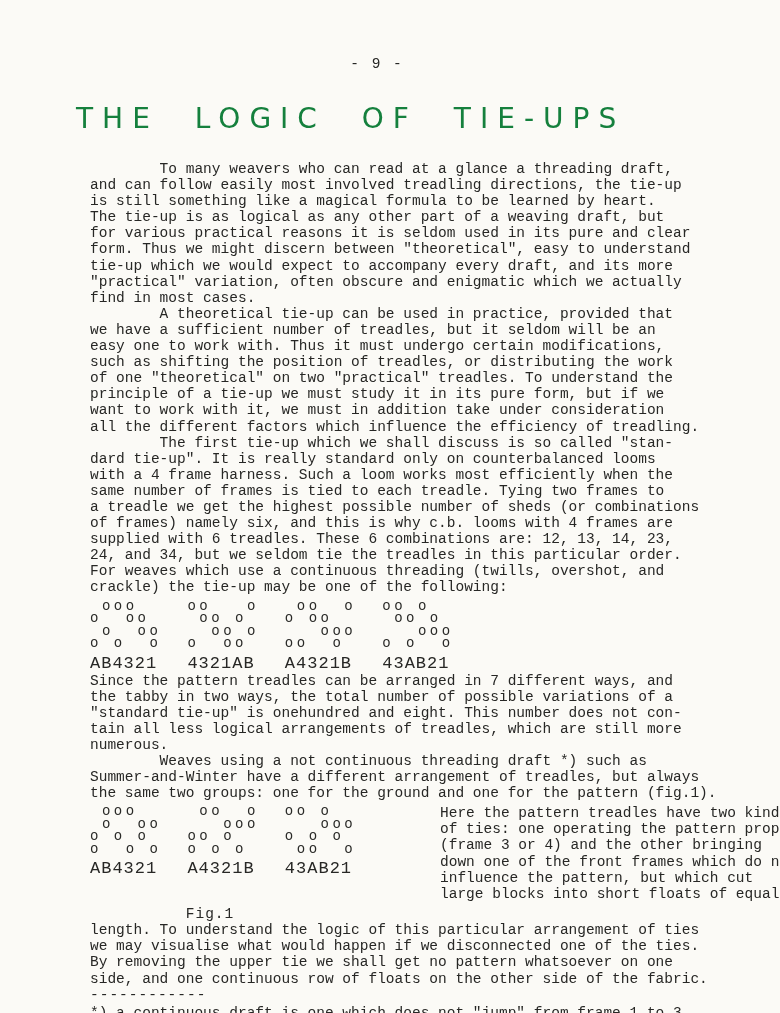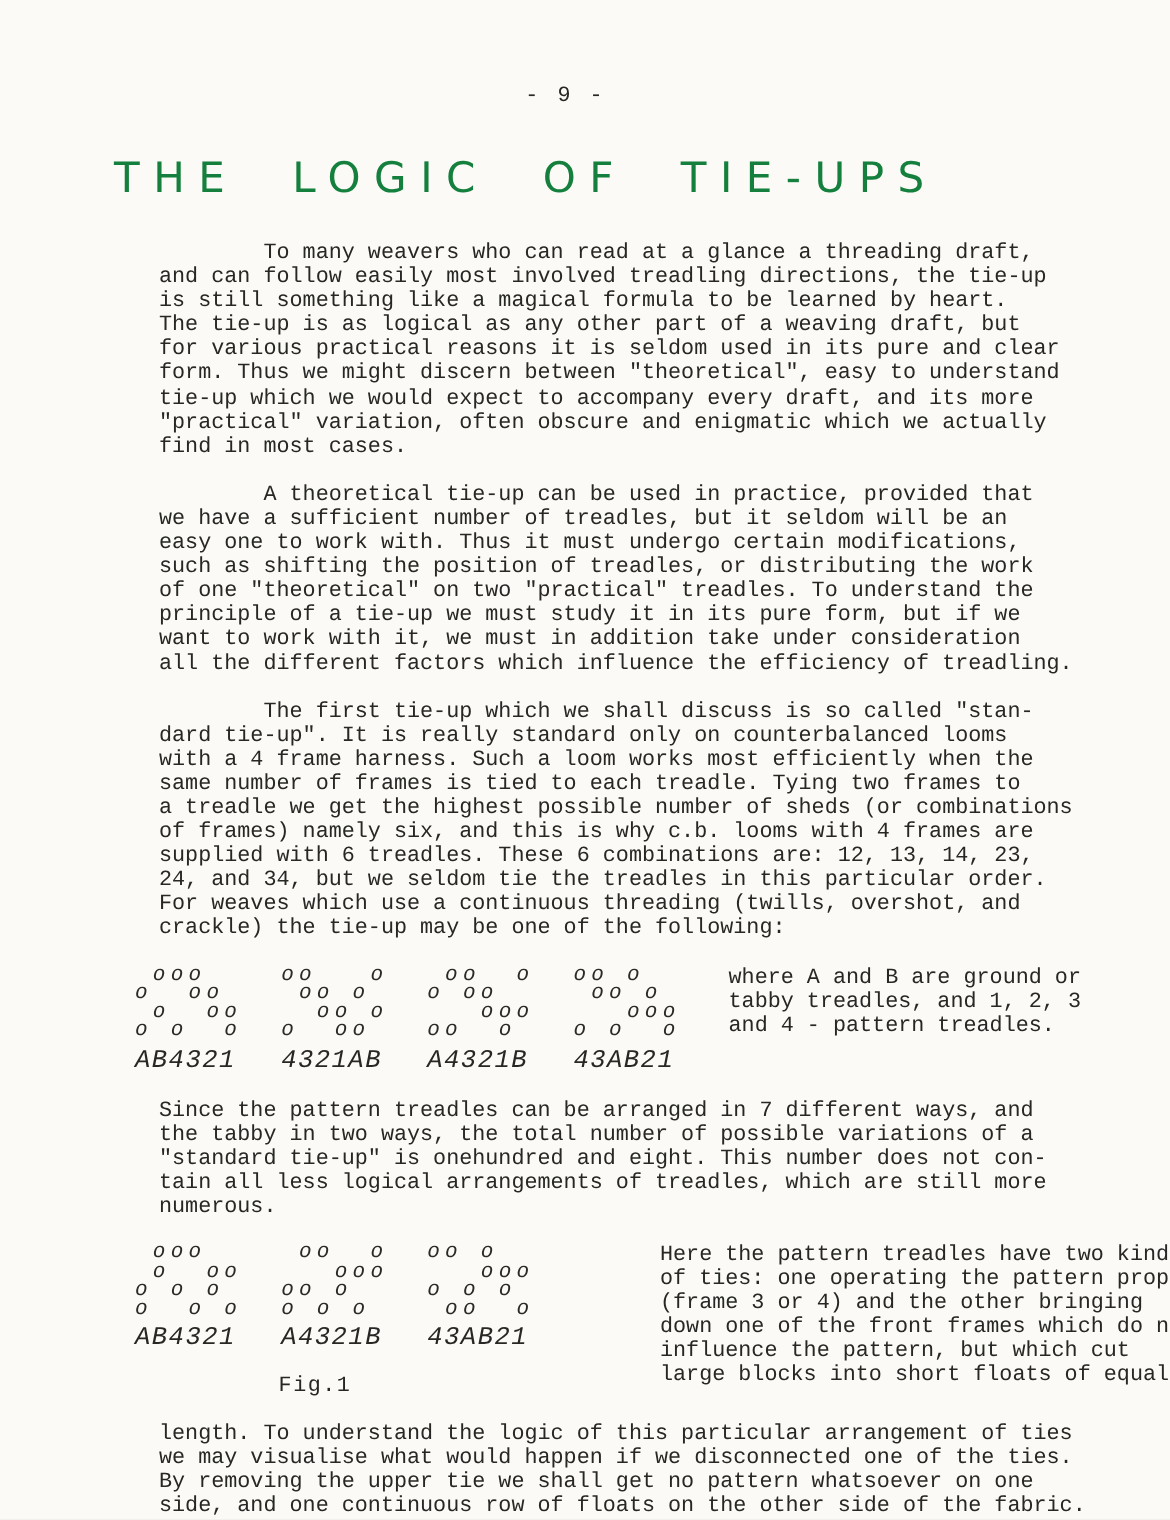--- a/index.html
+++ b/index.html
@@ -12,37 +12,37 @@
   .page-number{
     text-align:center;font-size:14.5px;letter-spacing:2px;margin:0 60px 30px 0;
   }
   .title{
     font-family:"DejaVu Sans","Liberation Sans",sans-serif;
     font-weight:400;font-size:28px;color:#15803d;
     letter-spacing:9px;word-spacing:18px;white-space:nowrap;
     margin:14px 0 26px -14px;
   }
   pre.para{
-    margin:16px;font-size:14.5px;line-height:16.1px;white-space:pre;
+    margin:0;font-size:14.5px;line-height:16.1px;white-space:pre;
     font-family:inherit;color:#272725;
   }
   .tieup-row{display:flex;align-items:flex-start;margin:4px 0 0 0;}
-  .diagram-group{display:flex;gap:26px;font-style:italic;}
+  .diagram-group{display:flex;gap:26px;}
   .diagram{text-align:left;}
   pre.grid{
     margin:0;font-size:14px;line-height:12.5px;letter-spacing:3.5px;
     white-space:pre;font-family:inherit;color:#2a2a28;
   }
   .dlabel{font-size:17px;margin-top:4px;letter-spacing:1px;}
   pre.side-note{
     margin:0 0 0 32px;font-size:14.5px;line-height:16.1px;white-space:pre;
     font-family:inherit;
   }
   .fig1-left{width:318px;flex:0 0 auto;}
-  .fig-caption{font-size:14.5px;margin-top:14px;width:240px;text-align:center;letter-spacing:1px;}
+  .fig-caption{font-size:14.5px;margin-top:28px;width:240px;text-align:center;letter-spacing:1px;}
   .separator{font-size:14.5px;line-height:12px;margin:2px 0 4px;letter-spacing:1px;}
   pre.footnote{
     margin:0;font-size:14.5px;line-height:16.1px;white-space:pre;font-family:inherit;
   }
 </style>
 </head>
 <body>
 
 <div class="page">
 
@@ -104,31 +104,31 @@
         <div class="dlabel">A4321B</div>
       </div>
       <div class="diagram">
         <pre class="grid">oo o  
  oo o 
    ooo
 o o  o</pre>
         <div class="dlabel">43AB21</div>
       </div>
     </div>
-    <pre class="side-note">where A and B are ground or
-tabby treadles, and 1, 2, 3
-and 4 - pattern treadles.</pre>
   </div>
 
   <pre class="para">Since the pattern treadles can be arranged in 7 different ways, and
 the tabby in two ways, the total number of possible variations of a
 "standard tie-up" is onehundred and eight. This number does not con-
 tain all less logical arrangements of treadles, which are still more
 numerous.</pre>
 
+  <pre class="para">        Weaves using a not continuous threading draft *) such as
+Summer-and-Winter have a different arrangement of treadles, but always
+the same two groups: one for the ground and one for the pattern (fig.1).</pre>
 
   <div class="tieup-row">
     <div class="fig1-left">
       <div class="diagram-group">
         <div class="diagram">
           <pre class="grid"> ooo  
  o  oo
 o o o 
 o  o o</pre>
           <div class="dlabel">AB4321</div>

